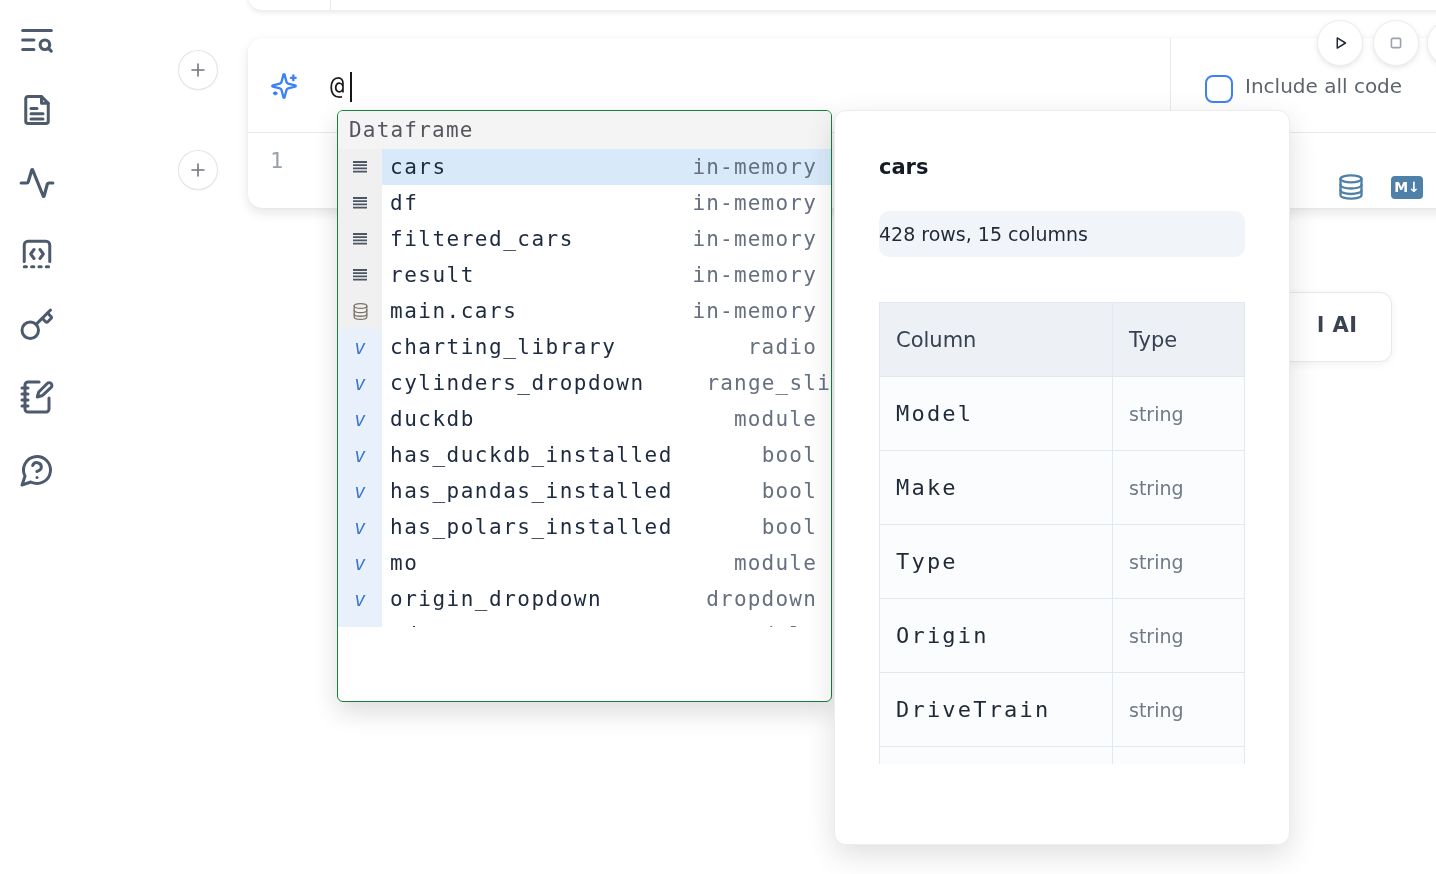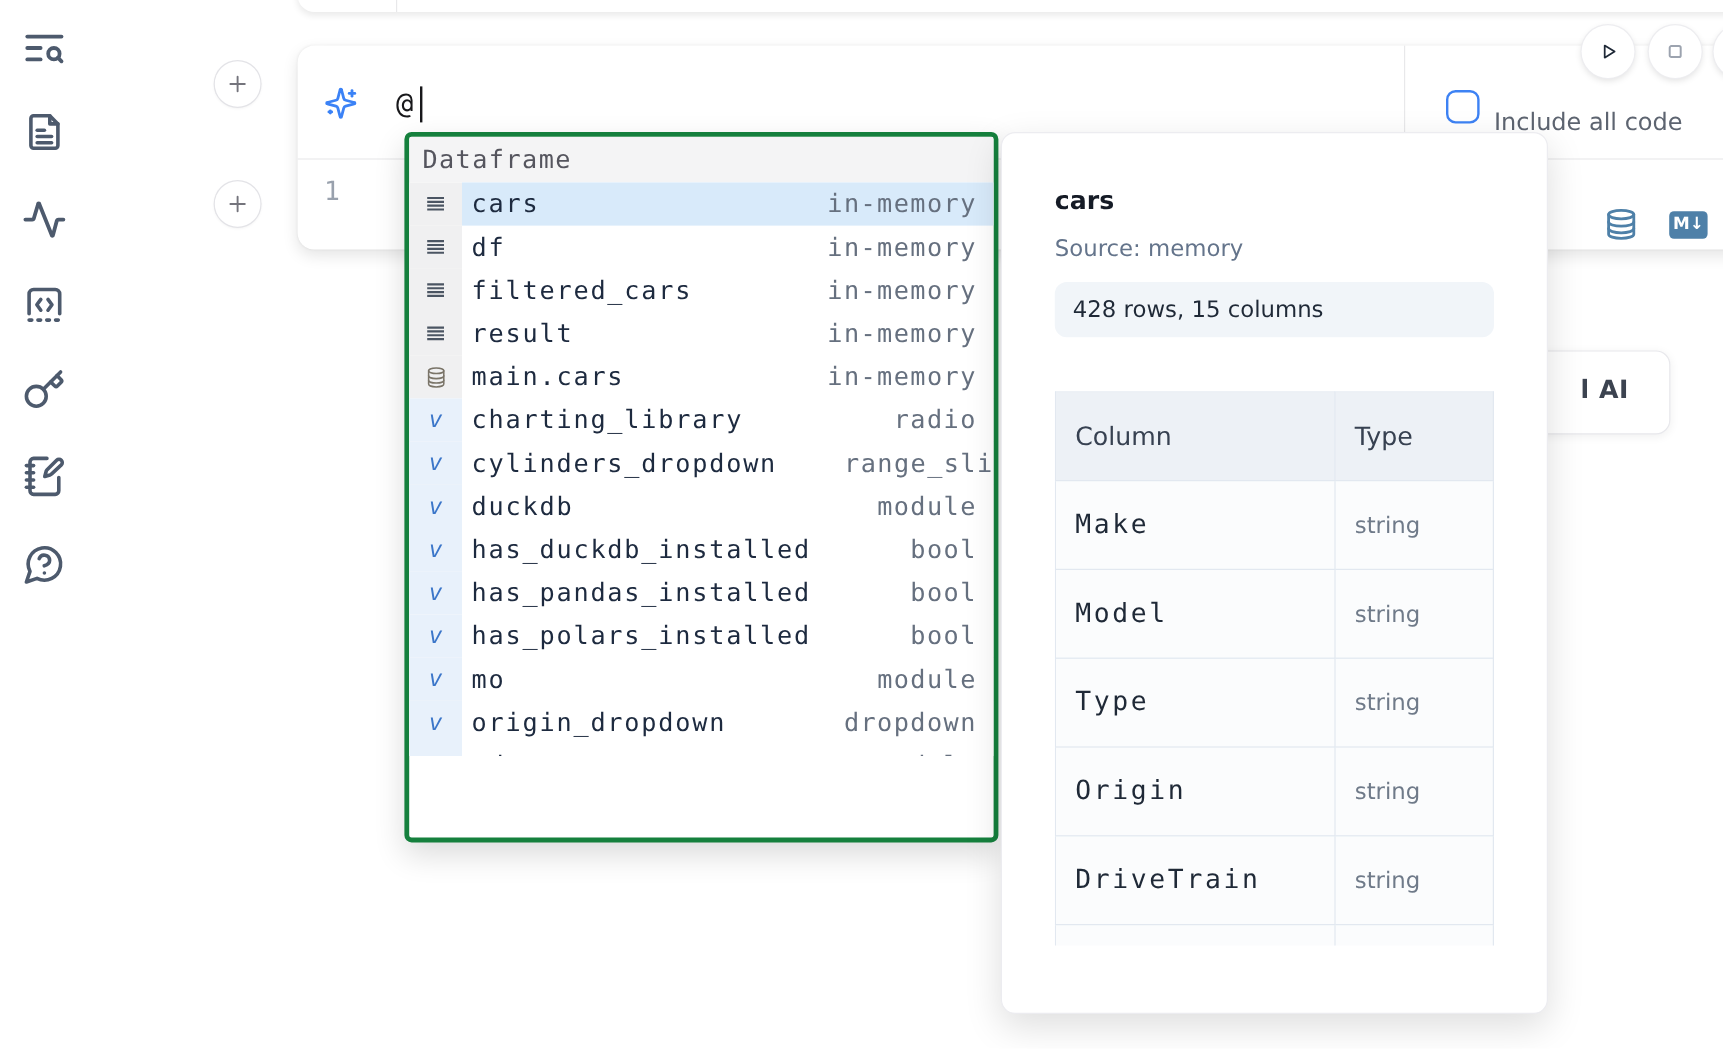--- a/index.html
+++ b/index.html
@@ -21,39 +21,39 @@
   
   .cell{position:absolute;left:248px;top:38px;width:1220px;height:170px;background:#fff;
         border-radius:14px;box-shadow:0 0 2px rgba(0,0,0,.05),0 5px 12px rgba(0,0,0,.10);z-index:5;}
   .prompt-row{position:absolute;left:0;top:0;width:100%;height:95px;border-bottom:1px solid #e9e9ec;}
   .sparkle{position:absolute;left:22px;top:34px;width:28px;height:28px;}
   .sparkle svg{stroke:#3b82f6;fill:none;stroke-width:2;stroke-linecap:round;stroke-linejoin:round;}
   .prompt-text{position:absolute;left:82px;top:26px;height:44px;line-height:44px;font-size:24px;color:#18181b;}
   .caret{position:absolute;left:102px;top:34px;width:2px;height:30px;background:#18181b;}
   .prompt-vdiv{position:absolute;left:922px;top:0;width:1px;height:95px;background:#e8e8ea;}
   .checkbox{position:absolute;left:957px;top:37px;width:28px;height:28px;border:2px solid #3d82f4;border-radius:8px;background:#fff;cursor:pointer;}
-  .checkbox-label{position:absolute;left:997px;top:41px;height:44px;line-height:44px;font-size:20px;color:#5d6470;}
+  .checkbox-label{position:absolute;left:997px;top:26px;height:44px;line-height:44px;font-size:20px;color:#5d6470;}
   .code-row{position:absolute;left:0;top:95px;width:100%;height:75px;}
   .line-no{position:absolute;left:22px;top:15px;font-size:22px;color:#99a1ad;}
   .db-btn{position:absolute;left:1089px;top:40px;width:28px;height:28px;cursor:pointer;}
   .db-btn svg{stroke:#4e80a8;fill:none;stroke-width:2;stroke-linecap:round;}
   .md-badge{position:absolute;left:1143px;top:43px;width:32px;height:23px;background:#4e80a8;border-radius:4px;
             color:#fff;font-weight:bold;font-size:14px;text-align:center;line-height:23px;cursor:pointer;}
 
   
   .circle-btn{position:absolute;width:44px;height:44px;border-radius:50%;background:#fff;
               box-shadow:0 0 0 1px #ededf0,0 2px 6px rgba(0,0,0,.13);z-index:8;display:flex;align-items:center;justify-content:center;cursor:pointer;}
   .circle-btn svg{fill:none;stroke-linejoin:round;stroke-linecap:round;}
   
   .plus-btn{position:absolute;left:179px;width:38px;height:38px;border-radius:50%;background:#fff;
             box-shadow:0 0 0 1px #e3e3e7,0 1px 3px rgba(0,0,0,.08);display:flex;align-items:center;justify-content:center;cursor:pointer;}
   .plus-btn svg{stroke:#74747c;stroke-width:1.6;stroke-linecap:round;}
 
   
-  .dropdown{position:absolute;left:337px;top:110px;width:495px;height:592px;background:#fff;border:4px solid #15803d;
+  .dropdown{position:absolute;left:337px;top:110px;width:495px;height:592px;background:#fff;border:1px solid #15803d;
             border-radius:6px;box-shadow:0 10px 26px rgba(0,0,0,.14);overflow:hidden;z-index:20;}
   .ac-header{height:38px;background:#f4f4f5;color:#55555e;font-family:"DejaVu Sans Mono",monospace;
              font-size:21px;letter-spacing:1.2px;line-height:38px;padding-left:11px;}
   .ac-row{height:36px;display:flex;align-items:stretch;background:#fff;cursor:pointer;}
   .ac-row.partial{height:10px;overflow:hidden;}
   .ac-gutter{width:44px;flex:0 0 44px;background:#f0f0f1;display:flex;align-items:center;justify-content:center;}
   .ac-row.variable .ac-gutter{background:#e8f1fb;}
   .ac-main{flex:1;display:flex;align-items:center;padding:0 14px 0 8px;min-width:0;}
   .ac-row.selected .ac-main{background:#d8eafa;}
   .ac-name{font-family:"DejaVu Sans Mono",monospace;font-size:21px;letter-spacing:1.5px;color:#1d2a3f;white-space:nowrap;}
@@ -67,22 +67,22 @@
   
   .ai-card{position:absolute;left:1264px;top:292px;width:128px;height:70px;background:#fff;border:1px solid #e8e8ec;
            border-radius:12px;box-shadow:0 2px 8px rgba(0,0,0,.06);z-index:15;cursor:pointer;}
   .ai-card span{position:absolute;left:52px;top:20px;font-size:21px;font-weight:bold;color:#3c4350;letter-spacing:.5px;}
 
   
   .panel{position:absolute;left:834px;top:110px;width:456px;height:735px;background:#fff;border:1px solid #ececf0;
          border-radius:12px;box-shadow:0 10px 30px rgba(0,0,0,.13);z-index:30;padding:0 44px;}
   .panel-title{margin-top:44px;font-size:21px;font-weight:bold;color:#151b26;}
   .panel-source{margin-top:17px;font-size:19px;color:#64748b;}
-  .panel-badge{margin-top:17px;height:46px;background:#f1f5f9;border-radius:10px;line-height:46px;
-               padding-left:15px;font-size:19px;color:#1f2937;}
+  .panel-badge{margin-top:32px;height:46px;background:#f1f5f9;border-radius:10px;line-height:46px;
+               padding-left:0;font-size:19px;color:#1f2937;}
   .tbl-wrap{margin-top:45px;max-height:462px;overflow:hidden;}
   table.schema{border-collapse:collapse;width:366px;}
   table.schema th,table.schema td{border:1px solid #e2e8f0;height:74px;text-align:left;padding:0 0 0 16px;}
   table.schema th{background:#edf1f6;font-weight:normal;font-size:21px;color:#374151;margin-left:44px;}
   table.schema td{background:#fbfcfd;}
   table.schema td.col-name{font-family:"DejaVu Sans Mono",monospace;font-size:22px;letter-spacing:2.2px;color:#1f2937;width:233px;}
   table.schema td.col-type{font-size:19px;color:#6f7a89;}
 </style>
 </head>
 <body>
@@ -347,37 +347,36 @@
         </div>
         <div class="ac-main">
           <span class="ac-name">pd</span>
           <span class="ac-val">module</span>
         </div>
       </div>
     </div>
 
   <div class="panel">
     <div class="panel-title">cars</div>
-    <div class="panel-source">Source: memory</div>
     <div class="panel-badge">428 rows, 15 columns</div>
     <div class="tbl-wrap">
       <table class="schema">
         <thead>
             <tr id="schema-head">
               <th>Column</th>
               <th>Type</th>
             </tr>
           </thead>
         <tbody id="schema-body">
             <tr>
+              <td class="col-name">Model</td>
+              <td class="col-type">string</td>
+            </tr>
+            <tr>
               <td class="col-name">Make</td>
-              <td class="col-type">string</td>
-            </tr>
-            <tr>
-              <td class="col-name">Model</td>
               <td class="col-type">string</td>
             </tr>
             <tr>
               <td class="col-name">Type</td>
               <td class="col-type">string</td>
             </tr>
             <tr>
               <td class="col-name">Origin</td>
               <td class="col-type">string</td>
             </tr>

